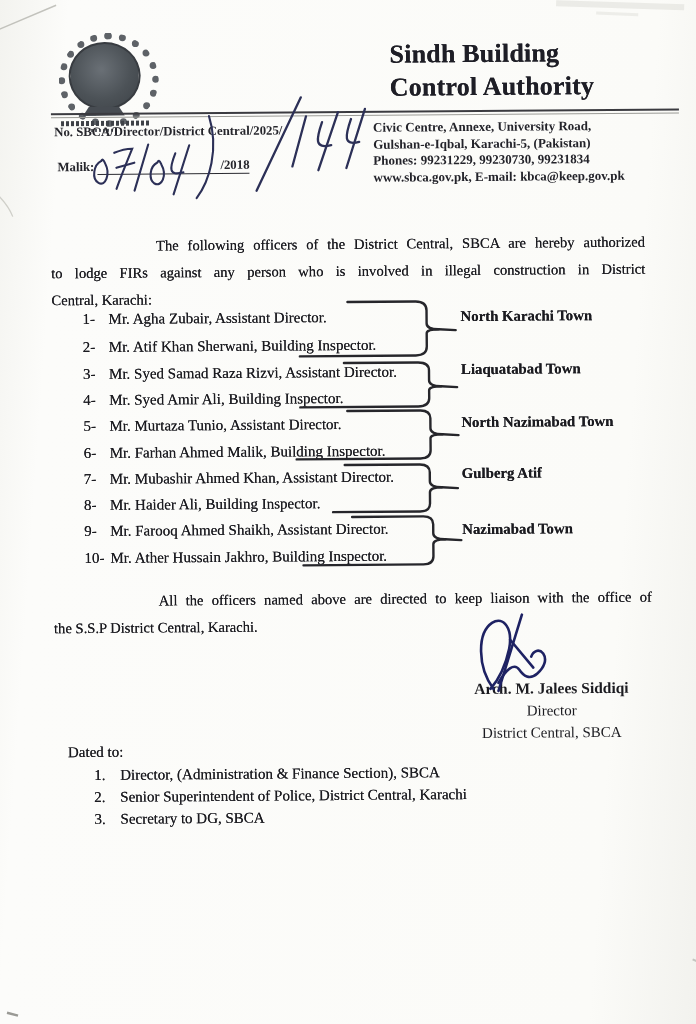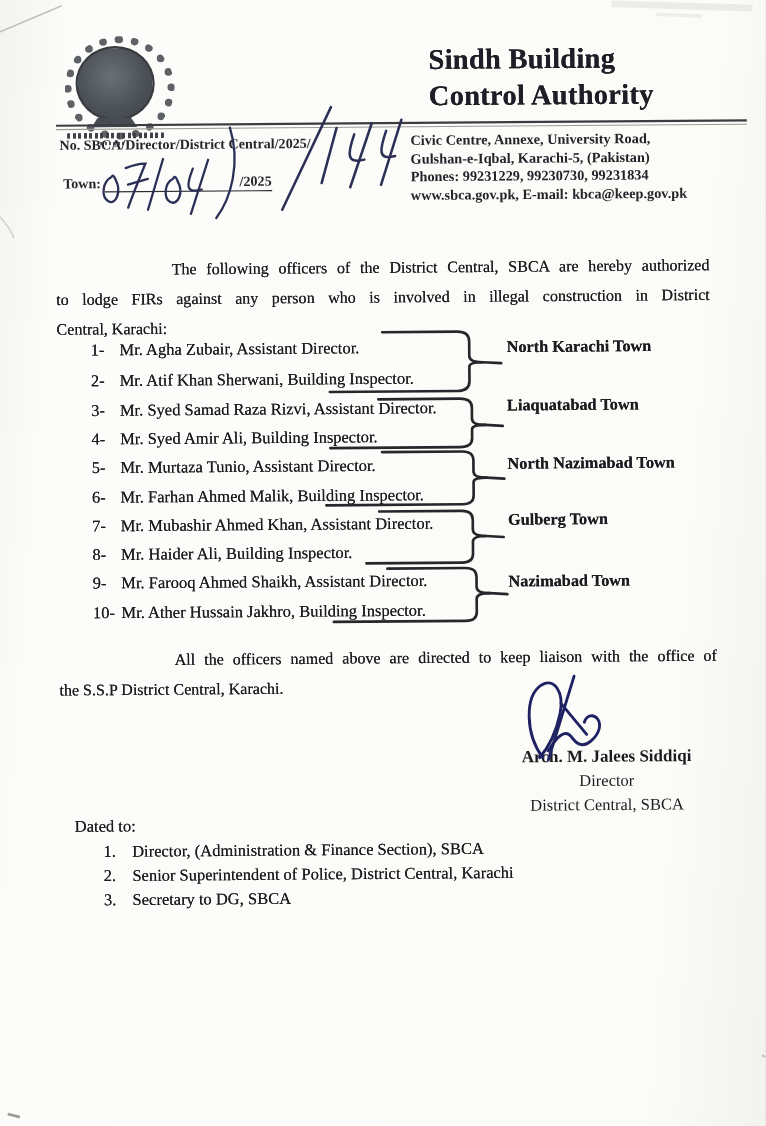--- a/index.html
+++ b/index.html
@@ -62,22 +62,22 @@
       <div>Sindh Building</div>
       <div>Control Authority</div>
     </div>
 
     <div class="abs rule"></div>
 
     <div class="abs ref-line">
       <span>No. SBCA/Director/District Central/2025/</span>
     </div>
     <div class="abs date-line">
-      <span>Town:</span>
-      <span class="date-underline"><span>/2025</span></span>
+      <span>Malik:</span>
+      <span class="date-underline"><span>/2018</span></span>
     </div>
 
     <div class="abs addr">
       <div>Civic Centre, Annexe, University Road,</div>
       <div>Gulshan-e-Iqbal, Karachi-5, (Pakistan)</div>
       <div>Phones: 99231229, 99230730, 99231834</div>
       <div><span class="ulink">www.sbca.gov.pk</span><span>, E-mail: </span><span class="ulink">kbca@keep.gov.pk</span></div>
     </div>
 
     <div class="abs para ink" style="left:53px;top:231px;">
@@ -95,21 +95,21 @@
       <div class="officer ink" style="top:441px;"><span class="onum">6-</span><span>Mr. Farhan Ahmed Malik, Building Inspector.</span></div>
       <div class="officer ink" style="top:467px;"><span class="onum">7-</span><span>Mr. Mubashir Ahmed Khan, Assistant Director.</span></div>
       <div class="officer ink" style="top:493px;"><span class="onum">8-</span><span>Mr. Haider Ali, Building Inspector.</span></div>
       <div class="officer ink" style="top:519px;"><span class="onum">9-</span><span>Mr. Farooq Ahmed Shaikh, Assistant Director.</span></div>
       <div class="officer ink" style="top:546px;"><span class="onum">10-</span><span>Mr. Ather Hussain Jakhro, Building Inspector.</span></div>
     </div>
 
     <div class="town ink" style="top:307px;">North Karachi Town</div>
     <div class="town ink" style="top:360px;">Liaquatabad Town</div>
     <div class="town ink" style="top:413px;">North Nazimabad Town</div>
-    <div class="town ink" style="top:464px;">Gulberg Town</div>
+    <div class="town ink" style="top:464px;">Gulberg Atif</div>
     <div class="town ink" style="top:520px;">Nazimabad Town</div>
 
     <div class="abs para ink" style="left:53px;top:586px;width:598px;">
       <div class="jline indent">All the officers named above are directed to keep liaison with the office of</div>
       <div>the S.S.P District Central, Karachi.</div>
     </div>
 
     <div class="abs sig-block">
       <div class="sig-name">Arch. M. Jalees Siddiqi</div>
       <div>Director</div>

